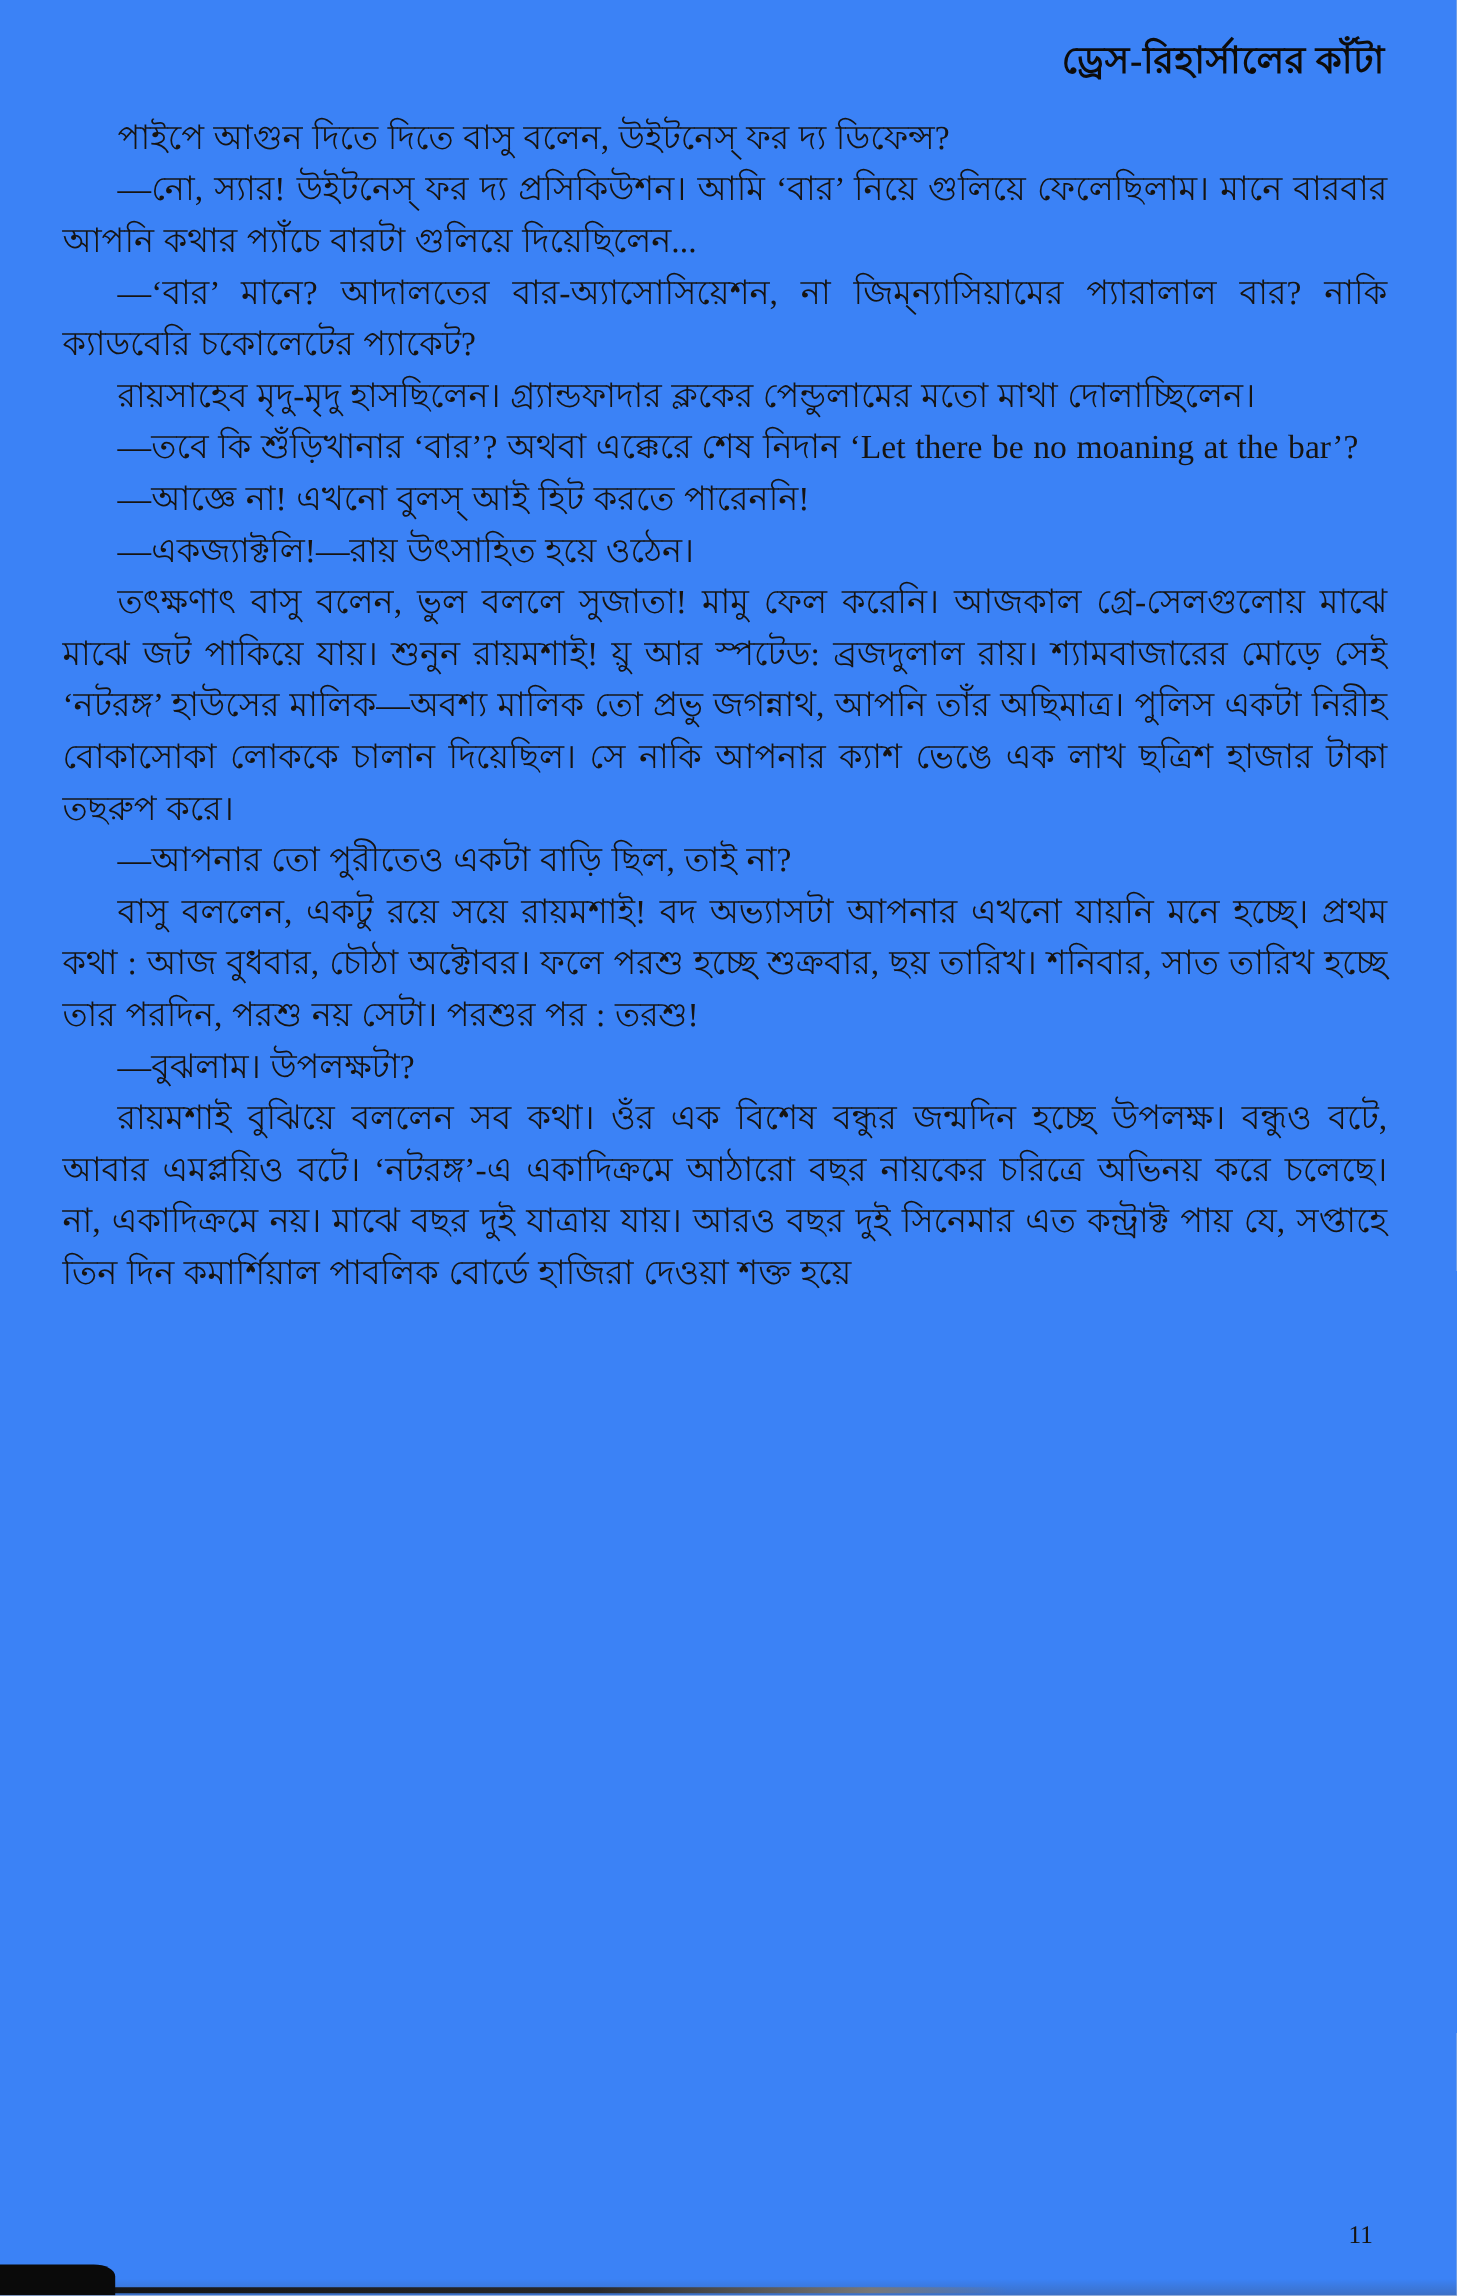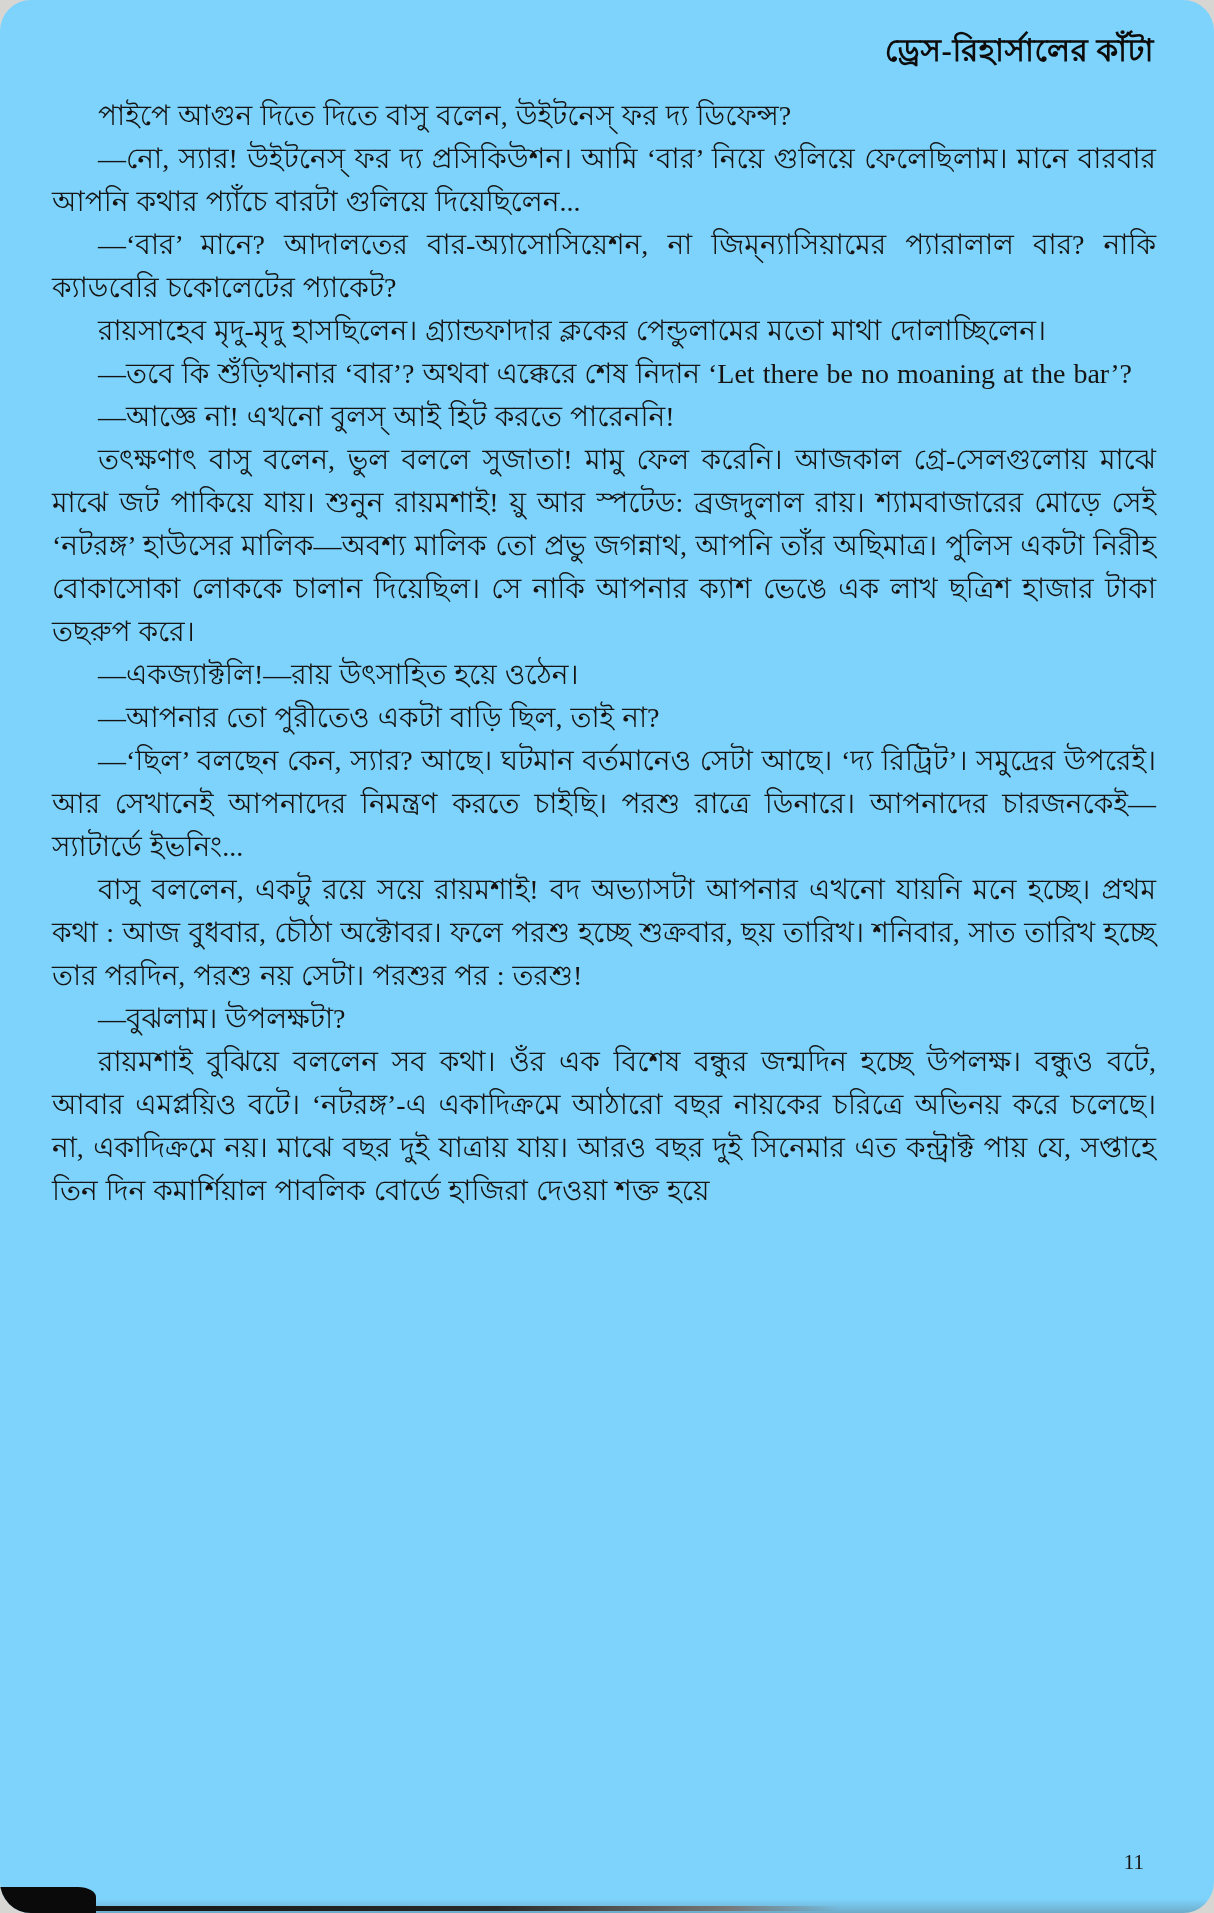--- a/index.html
+++ b/index.html
@@ -5,25 +5,24 @@
   html, body {
     margin: 0;
     padding: 0;
     background: #d8d6d2;
   }
   .page {
     position: relative;
     width: 1214px;
     height: 1913px;
     margin: 0 auto;
-    background: #7dd3fc;
+    background: #3b82f6;
     overflow: hidden;
     font-family: "Liberation Serif", "DejaVu Serif", serif;
     color: #161412;
-    border-radius: 31px;
   }
   .content {
     padding: 26px 58px 0 52px;
   }
   .running-header {
     text-align: right;
     font-weight: bold;
     font-size: 31px;
     letter-spacing: 0.5px;
     padding-right: 2px;
@@ -80,24 +79,23 @@
 <div class="page">
   <div class="content">
     <div class="running-header">ড্রেস-রিহার্সালের কাঁটা</div>
     <div class="body-text">
         <p class="para">পাইপে আগুন দিতে দিতে বাসু বলেন, উইটনেস্ ফর দ্য ডিফেন্স?</p>
         <p class="para">—নো, স্যার! উইটনেস্ ফর দ্য প্রসিকিউশন। আমি ‘বার’ নিয়ে গুলিয়ে ফেলেছিলাম। মানে বারবার আপনি কথার প্যাঁচে বারটা গুলিয়ে দিয়েছিলেন...</p>
         <p class="para">—‘বার’ মানে? আদালতের বার-অ্যাসোসিয়েশন, না জিম্‌ন্যাসিয়ামের প্যারালাল বার? নাকি ক্যাডবেরি চকোলেটের প্যাকেট?</p>
         <p class="para">রায়সাহেব মৃদু-মৃদু হাসছিলেন। গ্র্যান্ডফাদার ক্লকের পেন্ডুলামের মতো মাথা দোলাচ্ছিলেন।</p>
         <p class="para">—তবে কি শুঁড়িখানার ‘বার’? অথবা এক্কেরে শেষ নিদান ‘Let there be no moaning at the bar’?</p>
         <p class="para">—আজ্ঞে না! এখনো বুলস্ আই হিট করতে পারেননি!</p>
+        <p class="para">—একজ্যাক্টলি!—রায় উৎসাহিত হয়ে ওঠেন।</p>
         <p class="para">তৎক্ষণাৎ বাসু বলেন, ভুল বললে সুজাতা! মামু ফেল করেনি। আজকাল গ্রে-সেলগুলোয় মাঝে মাঝে জট পাকিয়ে যায়। শুনুন রায়মশাই! য়ু আর স্পটেড: ব্রজদুলাল রায়। শ্যামবাজারের মোড়ে সেই ‘নটরঙ্গ’ হাউসের মালিক—অবশ্য মালিক তো প্রভু জগন্নাথ, আপনি তাঁর অছিমাত্র। পুলিস একটা নিরীহ বোকাসোকা লোককে চালান দিয়েছিল। সে নাকি আপনার ক্যাশ ভেঙে এক লাখ ছত্রিশ হাজার টাকা তছরুপ করে।</p>
-        <p class="para">—একজ্যাক্টলি!—রায় উৎসাহিত হয়ে ওঠেন।</p>
         <p class="para">—আপনার তো পুরীতেও একটা বাড়ি ছিল, তাই না?</p>
-        <p class="para">—‘ছিল’ বলছেন কেন, স্যার? আছে। ঘটমান বর্তমানেও সেটা আছে। ‘দ্য রিট্রিট’। সমুদ্রের উপরেই। আর সেখানেই আপনাদের নিমন্ত্রণ করতে চাইছি। পরশু রাত্রে ডিনারে। আপনাদের চারজনকেই—স্যাটার্ডে ইভনিং...</p>
         <p class="para">বাসু বললেন, একটু রয়ে সয়ে রায়মশাই! বদ অভ্যাসটা আপনার এখনো যায়নি মনে হচ্ছে। প্রথম কথা : আজ বুধবার, চৌঠা অক্টোবর। ফলে পরশু হচ্ছে শুক্রবার, ছয় তারিখ। শনিবার, সাত তারিখ হচ্ছে তার পরদিন, পরশু নয় সেটা। পরশুর পর : তরশু!</p>
         <p class="para">—বুঝলাম। উপলক্ষটা?</p>
         <p class="para">রায়মশাই বুঝিয়ে বললেন সব কথা। ওঁর এক বিশেষ বন্ধুর জন্মদিন হচ্ছে উপলক্ষ। বন্ধুও বটে, আবার এমপ্লয়িও বটে। ‘নটরঙ্গ’-এ একাদিক্রমে আঠারো বছর নায়কের চরিত্রে অভিনয় করে চলেছে। না, একাদিক্রমে নয়। মাঝে বছর দুই যাত্রায় যায়। আরও বছর দুই সিনেমার এত কন্ট্রাক্ট পায় যে, সপ্তাহে তিন দিন কমার্শিয়াল পাবলিক বোর্ডে হাজিরা দেওয়া শক্ত হয়ে</p>
       </div>
   </div>
 
   <div class="page-number">11</div>
 
   <div class="artifact-shadow"></div>
   <div class="artifact-line"></div>

